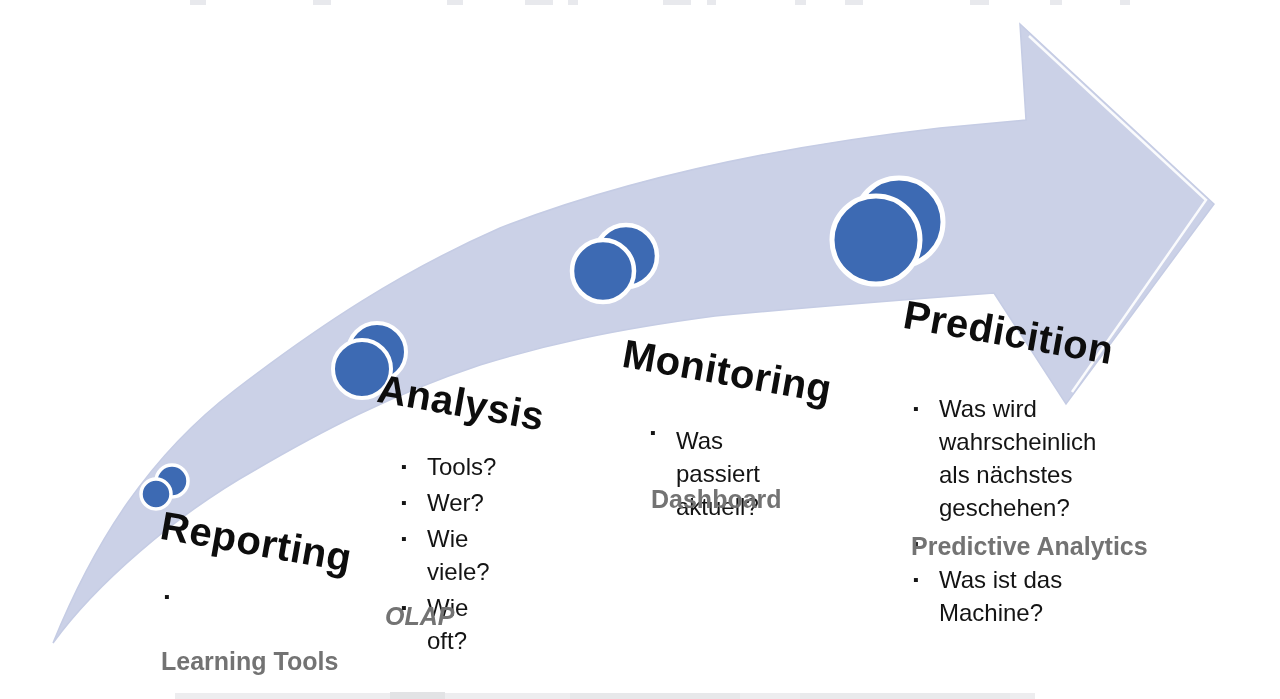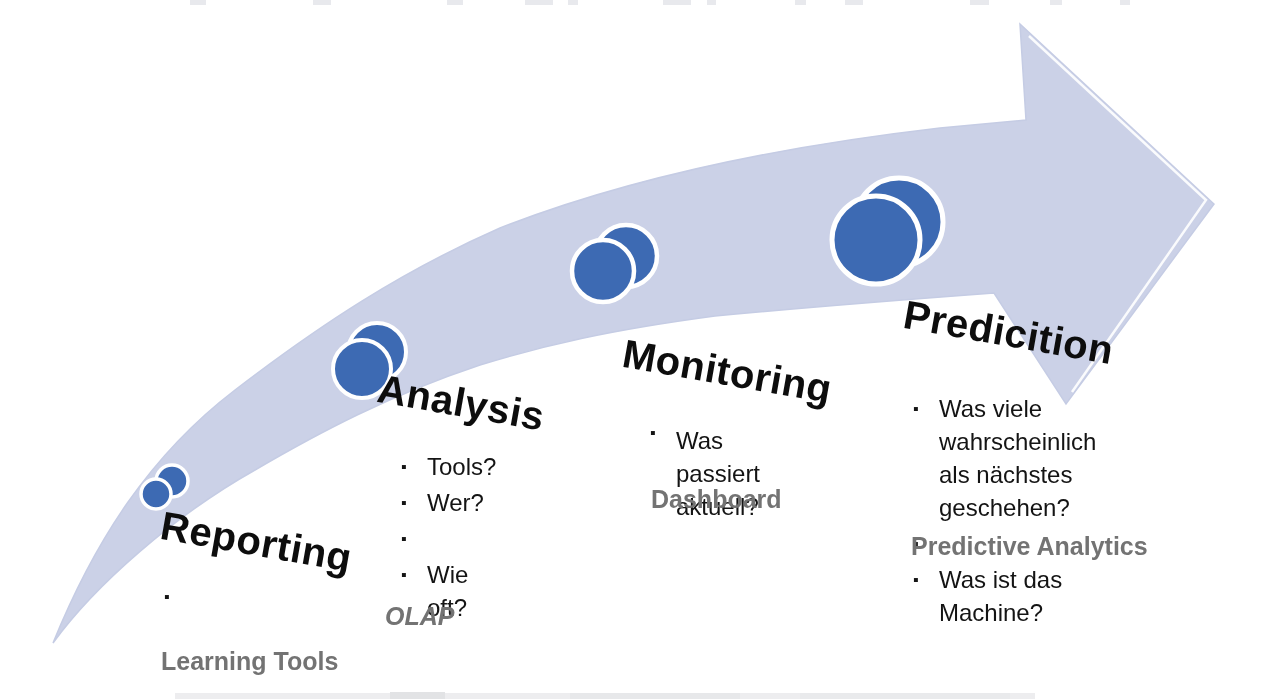--- a/index.html
+++ b/index.html
@@ -118,20 +118,21 @@
       <div class="bullet">
         <span class="marker">▪</span>
         <span class="btext">Tools?</span>
       </div>
       <div class="bullet">
         <span class="marker">▪</span>
         <span class="btext">Wer?</span>
       </div>
       <div class="bullet">
         <span class="marker">▪</span>
+        <span class="btext">Wie viele?</span>
       </div>
       <div class="bullet">
         <span class="marker">▪</span>
         <span class="btext">Wie oft?</span>
       </div>
     </div>
     <div class="tools" style="left:3px;top:233px;font-style:italic;">
       <div class="tool">OLAP</div>
     </div>
   </div>
@@ -147,21 +148,21 @@
     <div class="tools" style="left:24px;top:151px;">
       <div class="tool">Dashboard</div>
     </div>
   </div>
 
   <div class="stage" style="left:906px;top:292px;">
     <h2 class="title" style="left:2px;top:0;">Predicition</h2>
     <div class="bullets w-predicition" style="left:7px;top:100px;">
       <div class="bullet">
         <span class="marker">▪</span>
-        <span class="btext">Was viele wahrscheinlich als nächstes geschehen?</span>
+        <span class="btext">Was wird wahrscheinlich als nächstes geschehen?</span>
       </div>
       <div class="bullet">
         <span class="marker">▪</span>
       </div>
       <div class="bullet">
         <span class="marker">▪</span>
         <span class="btext">Was ist das Machine?</span>
       </div>
     </div>
     <div class="tools" style="left:5px;top:237px;">

